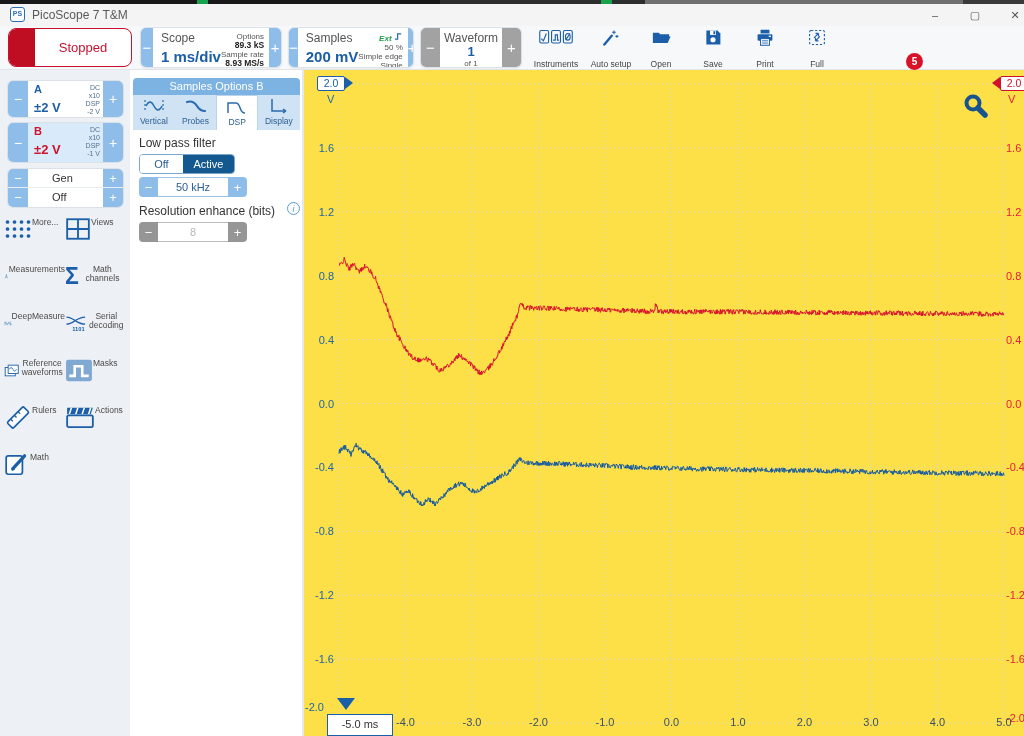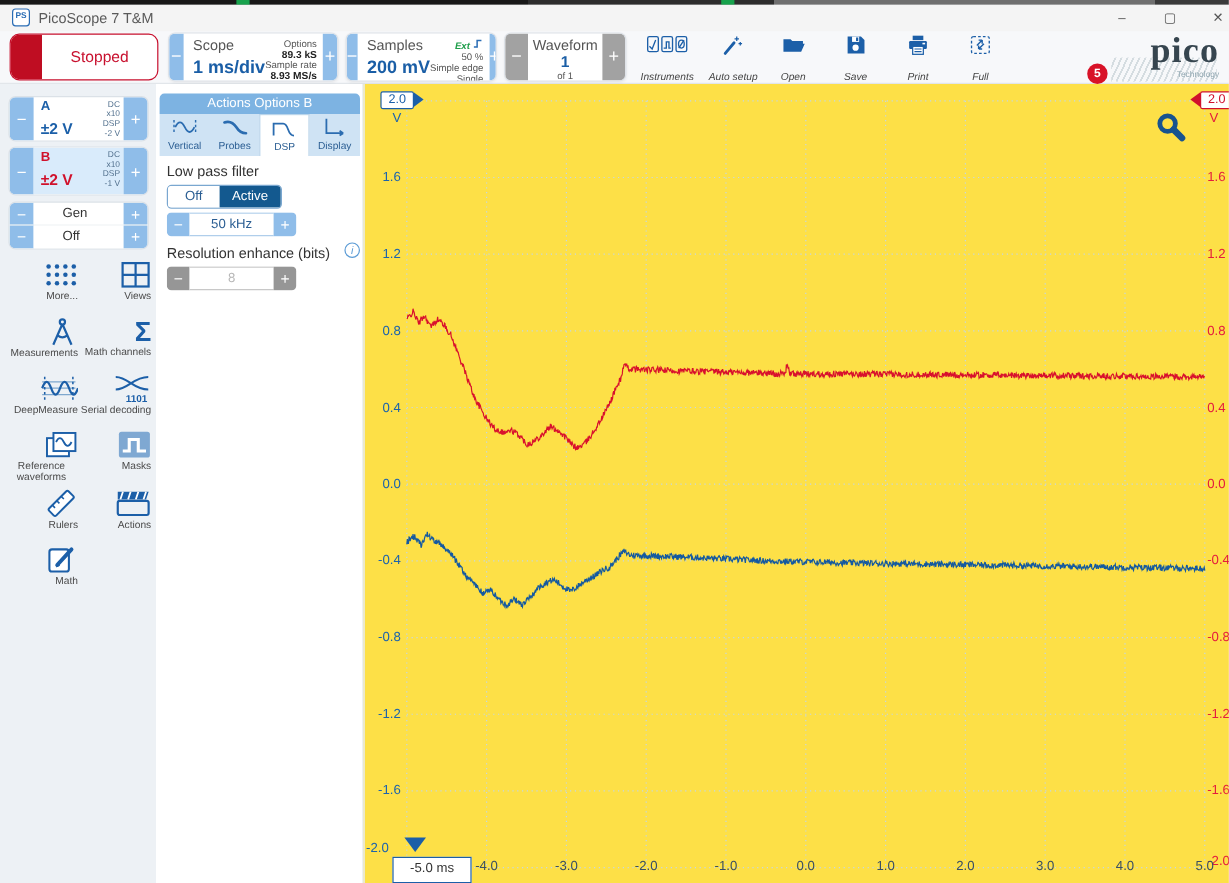--- a/index.html
+++ b/index.html
@@ -38,21 +38,21 @@
   .bc-right { text-align:right; font-size:8px; color:#555; line-height:9px; padding-top:1px; white-space:nowrap; }
   .bc-right .bold { font-weight:bold; color:#222; font-size:8.5px; }
   .wf-center { flex:1; display:flex; flex-direction:column; align-items:center; padding-top:3px; }
   .wf-center .blabel { font-size:12px; color:#555; }
   .wf-center .bvalue { font-size:13px; font-weight:bold; color:#1a5ea6; line-height:14px; }
   .wf-center .bof { font-size:8px; color:#555; }
   .ext-green { color:#1e9e4a; font-weight:bold;font-style:italic; }
 
   .tool { position:absolute; top:3px; width:50px; height:40px; display:flex; flex-direction:column;
     align-items:center; }
-  .tool .tlabel { font-size:8.5px; color:#444; margin-top:13px; white-space:nowrap;font-style:italic; }
+  .tool .tlabel { font-size:8.5px; color:#444; margin-top:13px; white-space:nowrap; }
   .tool svg { height:23px; }
 
   #notif-badge { position:absolute; left:906px; top:27px; width:17px; height:17px; border-radius:50%;
     background:#d81228; color:#fff; font-size:10px; font-weight:bold; text-align:center; line-height:17px; }
   #logo { position:absolute; left:918px; top:0px; width:102px; height:44px; }
   #logo-swoosh { position:absolute; left:8px; top:22px; width:88px; height:20px; opacity:.55;
     background:repeating-linear-gradient(-65deg,transparent 0 3px,#b9c6cc 3px 4.5px); }
   #logo-text { position:absolute; right:4px; top:0px; font-family:"Liberation Serif", serif; font-weight:bold;
     font-size:30px; color:#36454f; letter-spacing:1px; }
   #logo-sub { position:absolute; right:4px; top:33px; font-size:7px; color:#92a8b2; }
@@ -70,21 +70,21 @@
   .cc-range { font-size:13px; font-weight:bold; margin-top:5px; }
   .cc-info { text-align:right; font-size:7px; line-height:8px; color:#53718e; padding-top:1px; }
   .blue-t { color:#1b5fa8; } .red-t { color:#d0112b; }
   #chan-b .cc-bg { background:#d9ebfb; }
   .genoff-row { display:flex; height:19px; }
   .genoff-row .sbtn { width:20px; font-size:13px; }
   .genoff-label { flex:1; font-size:11px; color:#333; padding:3px 0 0 24px; background:#fff; }
 
   #tools-grid { position:absolute; left:4px; top:147px; width:122px; display:grid;
     grid-template-columns:61px 61px; row-gap:5px; }
-  .tool-cell { display:flex; flex-direction:column; align-items:flex-end; min-height:42px; }
+  .tool-cell { display:flex; flex-direction:row; align-items:flex-start; min-height:42px; }
   .tool-cell .tlabel { font-size:8.5px; color:#4a4a4a; margin-top:1px; text-align:center; line-height:9px; }
   .sigma { font-size:23px; font-weight:bold; color:#1c5fa8; line-height:24px; }
 
   
   #options-panel { position:absolute; left:130px; top:0; width:173px; height:666px; background:#fff;
     border-right:1px solid #e2e7ec; }
   #op-header { position:absolute; left:3px; top:8px; width:167px; height:17px; background:#7db3e2;
     border-radius:4px 4px 0 0; color:#fff; font-size:11px; text-align:center; line-height:17px; }
   #op-tabs { position:absolute; left:3px; top:25px; width:167px; height:35px; background:#cfe3f4;
     display:flex; }
@@ -257,25 +257,20 @@
       <rect x="2" y="2" width="20" height="19" rx="2" fill="none" stroke="#1c5fa8" stroke-width="1.5" stroke-dasharray="3 2.4"></rect>
       <g stroke="#1c5fa8" stroke-width="1.6" fill="#1c5fa8">
         <path d="M8 12 L14 6 M14 6 h-4 M14 6 v4" fill="none"></path>
         <path d="M16 10 L10 16 M10 16 h4 M10 16 v-4" fill="none"></path>
         </g>
       </svg>
     <div class="tlabel">Full</div>
   </div>
 
   <div id="notif-badge">5</div>
-  <div id="logo">
-    <div id="logo-swoosh"></div>
-    <div id="logo-text">pico</div>
-    <div id="logo-sub">Technology</div>
-  </div>
 </div>
 
 <div id="main">
 
   <div id="sidebar">
     <div class="chan-card" id="chan-a" style="top:10px;height:38px">
       <div class="sbtn">−</div>
       <div class="cc-mid cc-bg">
         <div>
           <div class="cc-name blue-t">A</div>
@@ -421,21 +416,21 @@
           <rect x="2" y="3" width="15" height="17" rx="2" fill="#fff" stroke="#1c5fa8" stroke-width="1.6"></rect>
           <path d="M8 15 L19 3" stroke="#1c5fa8" stroke-width="3" stroke-linecap="round"></path>
           <path d="M7 17 l1.5 -3 1.8 1.6 Z" fill="#1c5fa8"></path>
           </svg>
         <div class="tlabel">Math</div>
       </div>
     </div>
   </div>
 
   <div id="options-panel">
-    <div id="op-header">Actions Options  B</div>
+    <div id="op-header">Samples Options  B</div>
     <div id="op-tabs">
       <div class="op-tab">
         <svg width="22" viewBox="0 0 22 16">
           <path d="M2 2 v12 M20 2 v12" stroke="#2b6cb0" stroke-width="1.2" stroke-dasharray="2 2" fill="none"></path>
           <path d="M3 8 q4 -8 8 0 t8 0" fill="none" stroke="#2b6cb0" stroke-width="1.5"></path>
           </svg>
         <div class="tlabel">Vertical</div>
       </div>
       <div class="op-tab">
         <svg width="22" viewBox="0 0 22 16">

